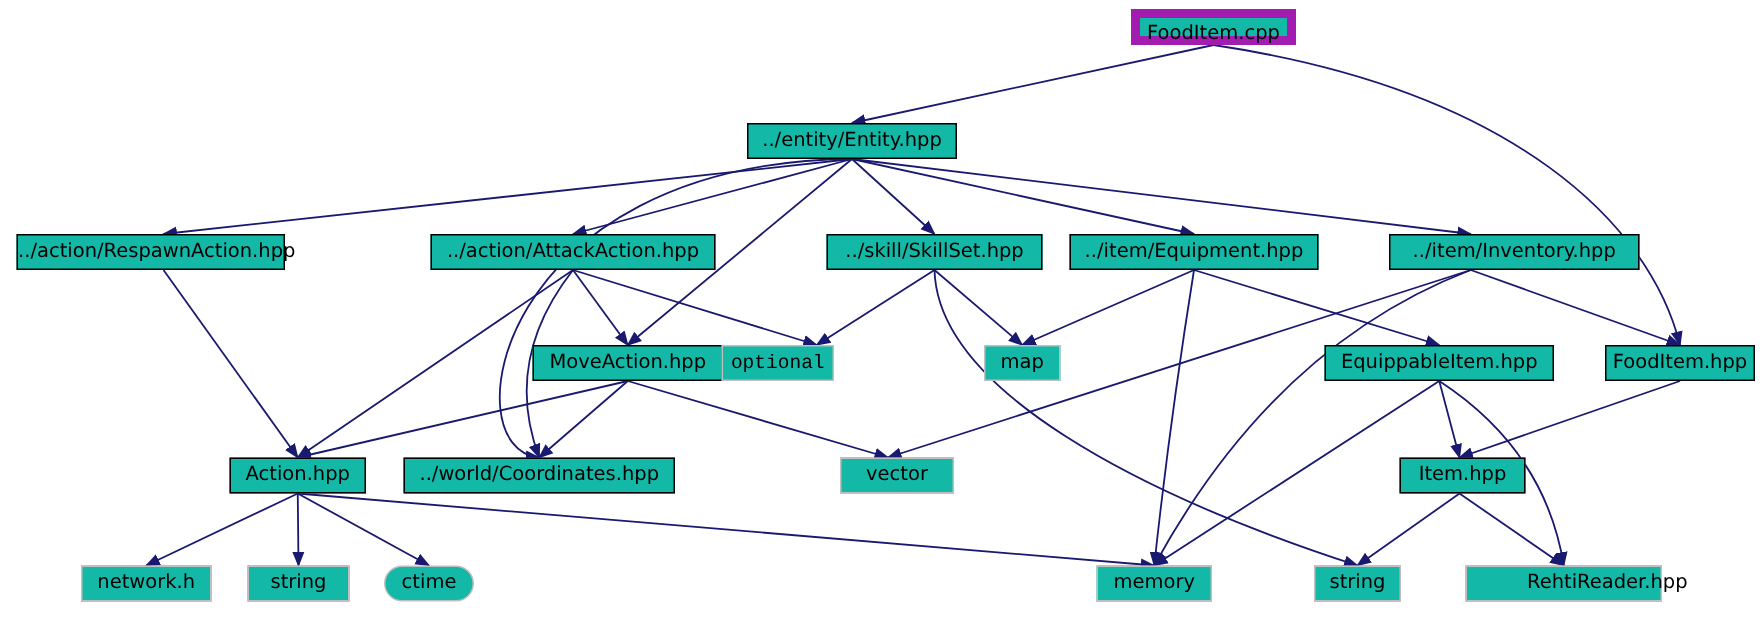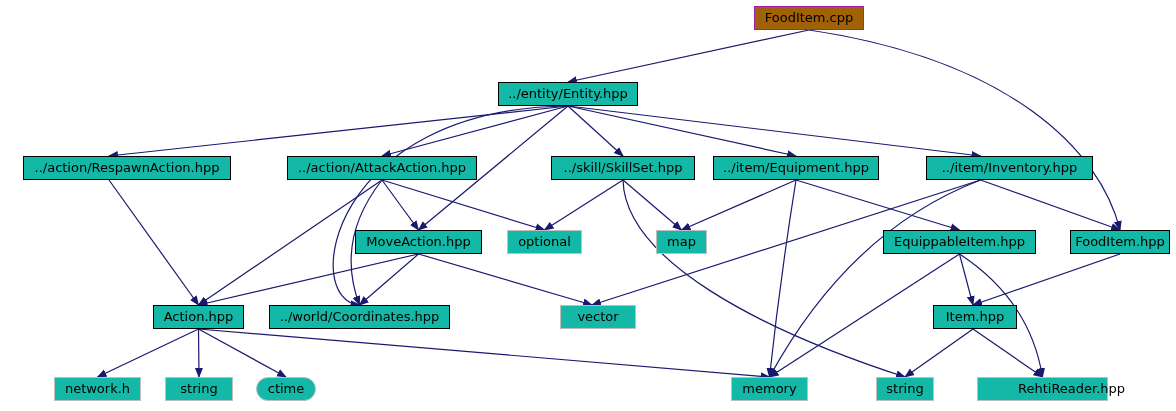--- a/index.html
+++ b/index.html
@@ -4,21 +4,21 @@
 <style>
   html, body { margin: 0; padding: 0; background: #ffffff; }
   body { width: 1176px; height: 411px; overflow: hidden; position: relative;
          font-family: "DejaVu Sans", sans-serif; }
   #graph { position: absolute; left: 0; top: 0; width: 1176px; height: 411px; }
   .node { position: absolute; box-sizing: border-box; height: 24px;
           font-size: 13px; line-height: 22px; text-align: center; white-space: nowrap;
           color: #000; background: #14b8a6; }
   .node.local { border: 1px solid #000; }
   .node.system { border: 1px solid #bfbfbf; }
-  .node.root { border: 1px solid #a21caf; background: #a16207; }
+  .node.root { border: 6px solid #a21caf; background: #14b8a6; }
 </style>
 </head>
 <body>
 
 <svg id="graph" xmlns="http://www.w3.org/2000/svg" width="1176" height="411">
   <defs>
     <marker id="arrowhead" viewBox="0 0 10 10" refX="9" refY="5" markerWidth="10" markerHeight="10" markerUnits="userSpaceOnUse" orient="auto">
       <path d="M0,1 L10,5 L0,9 z" fill="#191970"></path>
     </marker>
   </defs>
@@ -58,27 +58,27 @@
       <path d="M198.5,329 L286,377" fill="none" stroke="#191970" stroke-width="1.2" marker-end="url(#arrowhead)"></path>
       <path d="M198.5,329 L769.5,377" fill="none" stroke="#191970" stroke-width="1.2" marker-end="url(#arrowhead)"></path>
       <path d="M973,329 L905,377" fill="none" stroke="#191970" stroke-width="1.2" marker-end="url(#arrowhead)"></path>
       <path d="M973,329 L1042.5,377" fill="none" stroke="#191970" stroke-width="1.2" marker-end="url(#arrowhead)"></path>
     </g>
 </svg>
 
 <div id="nodes">
   <div class="node root" style="left: 754px; top: 6px; width: 110px;">FoodItem.cpp</div>
   <div class="node local" style="left: 498px; top: 82px; width: 140px;">../entity/Entity.hpp</div>
-  <div class="node local" style="left: 23px; top: 156px; width: 208px;">../action/RespawnAction.hpp</div>
+  <div class="node local" style="left: 11px; top: 156px; width: 179px;">../action/RespawnAction.hpp</div>
   <div class="node local" style="left: 287px; top: 156px; width: 190px;">../action/AttackAction.hpp</div>
   <div class="node local" style="left: 551px; top: 156px; width: 144px;">../skill/SkillSet.hpp</div>
   <div class="node local" style="left: 713px; top: 156px; width: 166px;">../item/Equipment.hpp</div>
   <div class="node local" style="left: 926px; top: 156px; width: 167px;">../item/Inventory.hpp</div>
   <div class="node local" style="left: 355px; top: 230px; width: 127px;">MoveAction.hpp</div>
-  <div class="node system" style="left: 507px; top: 230px; width: 75px;">optional</div>
+  <div class="node system" style="left: 481px; top: 230px; width: 75px; font-family: Liberation Mono, monospace;">optional</div>
   <div class="node system" style="left: 656px; top: 230px; width: 51px;">map</div>
   <div class="node local" style="left: 883px; top: 230px; width: 153px;">EquippableItem.hpp</div>
   <div class="node local" style="left: 1070px; top: 230px; width: 100px;">FoodItem.hpp</div>
   <div class="node local" style="left: 153px; top: 305px; width: 91px;">Action.hpp</div>
   <div class="node local" style="left: 269px; top: 305px; width: 181px;">../world/Coordinates.hpp</div>
   <div class="node system" style="left: 560px; top: 305px; width: 76px;">vector</div>
   <div class="node local" style="left: 933px; top: 305px; width: 84px;">Item.hpp</div>
   <div class="node system" style="left: 54px; top: 377px; width: 87px;">network.h</div>
   <div class="node system" style="left: 165px; top: 377px; width: 68px;">string</div>
   <div class="node system" style="left: 256px; top: 377px; width: 60px; border-radius: 12px;">ctime</div>

